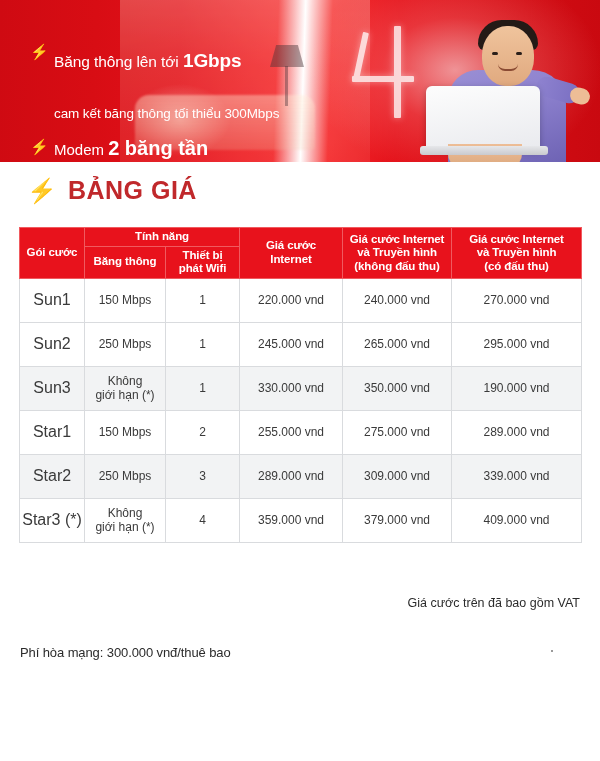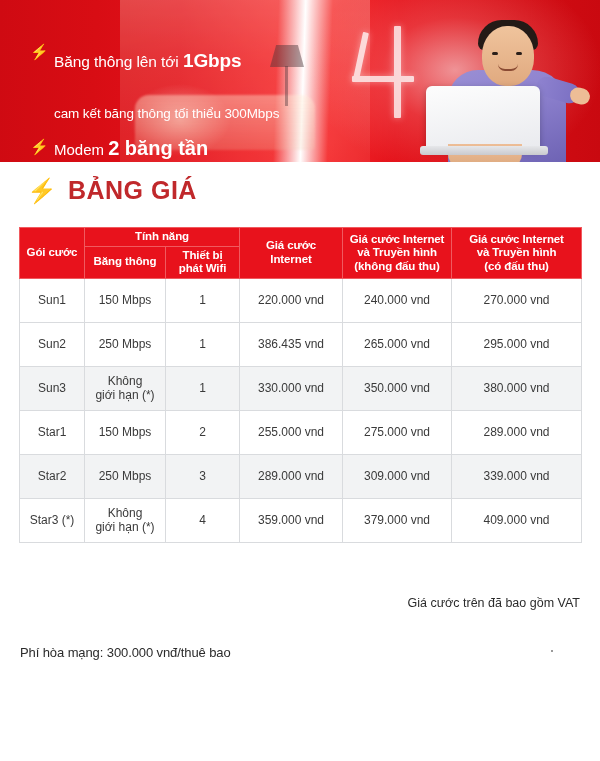--- a/index.html
+++ b/index.html
@@ -133,21 +133,21 @@
     padding:2px 2px;
   }
   .tbl thead th{
     background:#e8121c; color:#ffffff; border-color:#f05a5f;
     font-weight:700; font-size:11.5px; line-height:13.5px;
     letter-spacing:-.1px;
   }
   .tbl thead th.outer{ border-color:#f05a5f; }
   .tbl tbody td{ color:#3a3a3a; font-size:12px; height:44px; background:#ffffff; }
   .tbl tbody tr.alt td{ background:#f2f3f4;margin-top:42px; }
-  .tbl tbody td.pkg{ font-size:12px; }
+  .tbl tbody td.pkg{ font-size:16px; }
   .tbl tbody td.two{ line-height:14px; }
 
   .c1{ width:65px; } .c2{ width:81px; } .c3{ width:74px; }
   .c4{ width:103px; } .c5{ width:109px; } .c6{ width:130px; }
 
   
   .vat{
     position:absolute; right:20px; top:596px; font-size:12.5px; color:#2b2b2b;text-align:center;
   }
   .notes{ position:absolute; left:20px; top:641px; width:560px; }
@@ -249,34 +249,34 @@
         <td>150 Mbps</td>
         <td>1</td>
         <td>220.000 vnd</td>
         <td>240.000 vnd</td>
         <td>270.000 vnd</td>
       </tr>
       <tr>
         <td class="pkg">Sun2</td>
         <td>250 Mbps</td>
         <td>1</td>
-        <td>386.435  vnd</td>
+        <td>245.000  vnd</td>
         <td>265.000 vnd</td>
         <td>295.000 vnd</td>
       </tr>
       <tr class="alt">
         <td class="pkg">Sun3</td>
         <td class="two">
           <div>Không</div>
           <div>giới hạn (*)</div>
         </td>
         <td>1</td>
         <td>330.000 vnd</td>
         <td>350.000 vnd</td>
-        <td>380.000 vnd</td>
+        <td>190.000 vnd</td>
       </tr>
       <tr>
         <td class="pkg">Star1</td>
         <td>150 Mbps</td>
         <td>2</td>
         <td>255.000 vnd</td>
         <td>275.000 vnd</td>
         <td>289.000 vnd</td>
       </tr>
       <tr class="alt">

